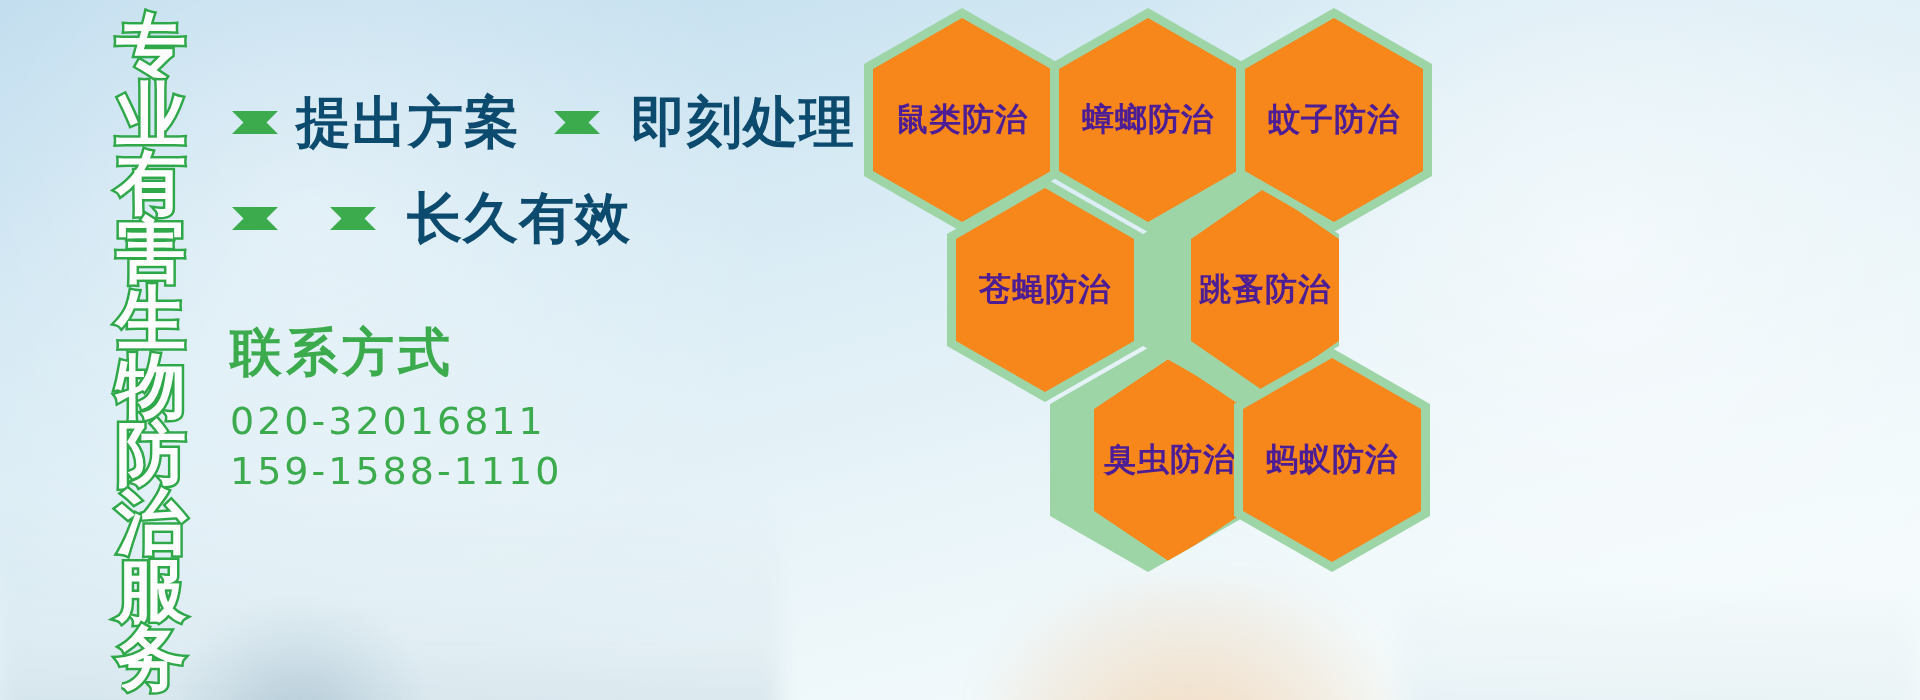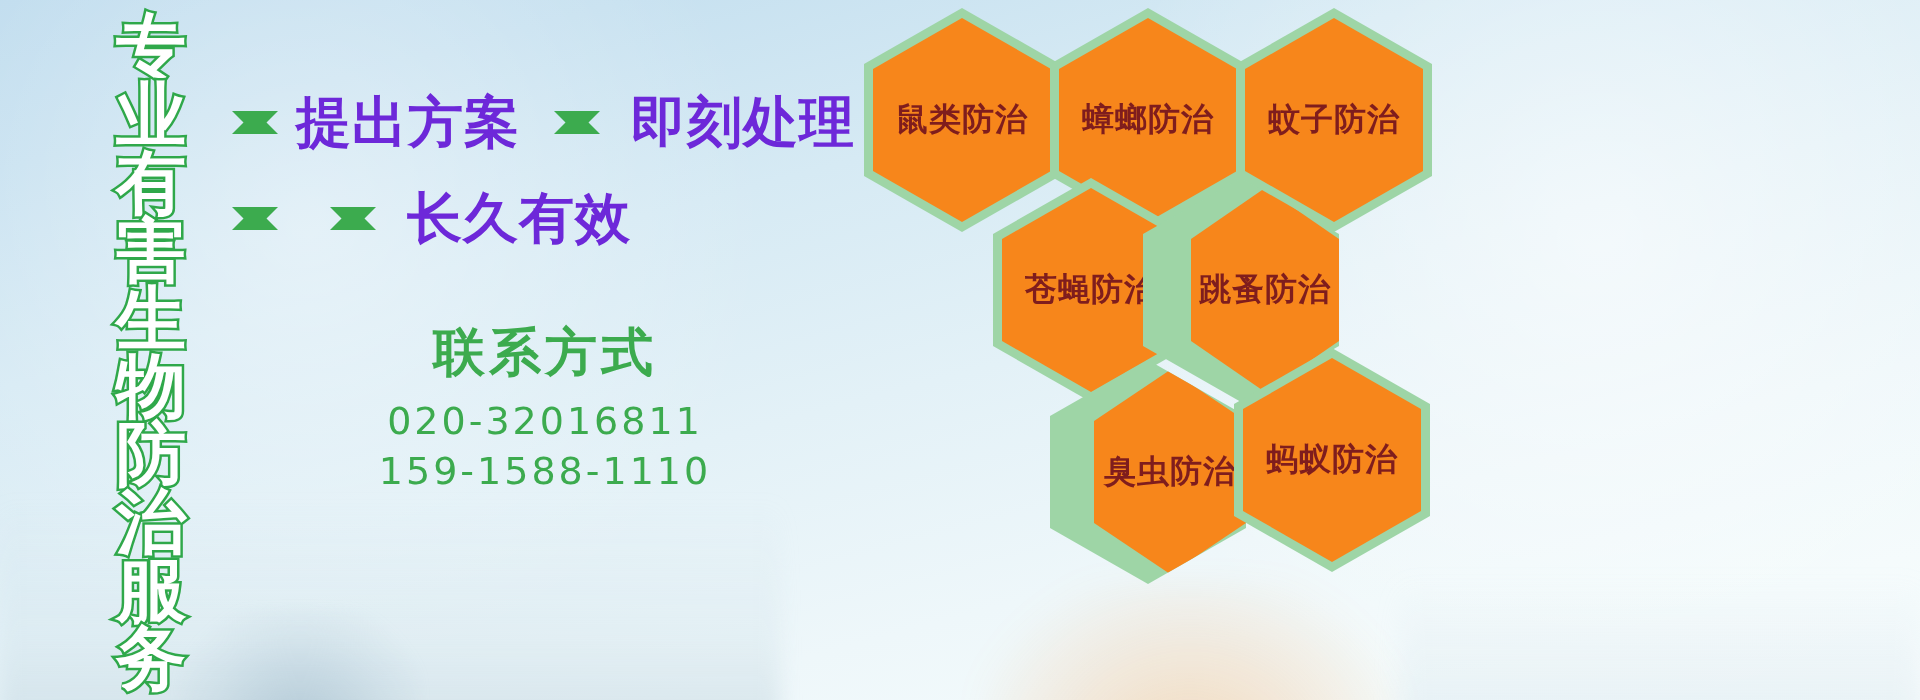--- a/index.html
+++ b/index.html
@@ -94,31 +94,31 @@
     content:"";
     position:absolute;
     left:-23px; top:-46px;
     width:0;height:0;
     border:23px solid transparent;
     border-bottom-color:#3cab4e;
   }
   .feature-label {
     font-size:55px;
     font-weight:bold;
-    color:#6d28d9;
+    color:#0c4a6e;
     letter-spacing:1px;
     white-space:nowrap;
     font-family:Liberation Sans, sans-serif;
   }
 
   
   #contact {
     position:absolute; left:230px; top:318px;
     width:630px;
-    text-align:center;
+    text-align:left;
   }
   #contact .contact-title {
     font-size:52px; font-weight:bold; color:#3cab4e;
     letter-spacing:4px;
     margin-bottom:8px;
     font-family:"DejaVu Sans","Liberation Sans",sans-serif;
   }
   #contact .phone {
     font-size:38px;
     color:#3cab4e;
@@ -141,34 +141,34 @@
     background:#9ed5a6;
   }
   .hex-inner {
     width:178px; height:204px;
     display:flex; align-items:center; justify-content:center;
     -webkit-clip-path:polygon(50% 0%,100% 25%,100% 75%,50% 100%,0% 75%,0% 25%);
     clip-path:polygon(50% 0%,100% 25%,100% 75%,50% 100%,0% 75%,0% 25%);
     background:#f7861b;
   }
   .hex-label {
-    font-size:32px; font-weight:bold; color:#7f1d1d;
+    font-size:32px; font-weight:bold; color:#4c1d95;
     letter-spacing:1px; white-space:nowrap;
     font-family:"DejaVu Sans","Liberation Sans",sans-serif;
   }
   
   .hex.p0 { left:6px;   top:8px;  }
   .hex.p1 { left:192px; top:8px;  }
   .hex.p2 { left:378px; top:8px;  }
   
-  .hex.p3 { left:89px;  top:178px;margin-left:46px; }
+  .hex.p3 { left:89px;  top:178px; }
   .hex.p4 { left:285px; top:178px;padding-left:48px; }
   
   .hex.p5 { left:6px;   top:348px; }
-  .hex.p6 { left:192px; top:360px;padding-left:44px; }
+  .hex.p6 { left:192px; top:348px;padding-left:44px; }
   .hex.p7 { left:376px; top:348px; }
 </style>
 </head>
 <body>
 
 <div id="banner">
 
   <div class="wash-a"></div>
   <div class="wash-b"></div>
   <div class="wash-c"></div>

